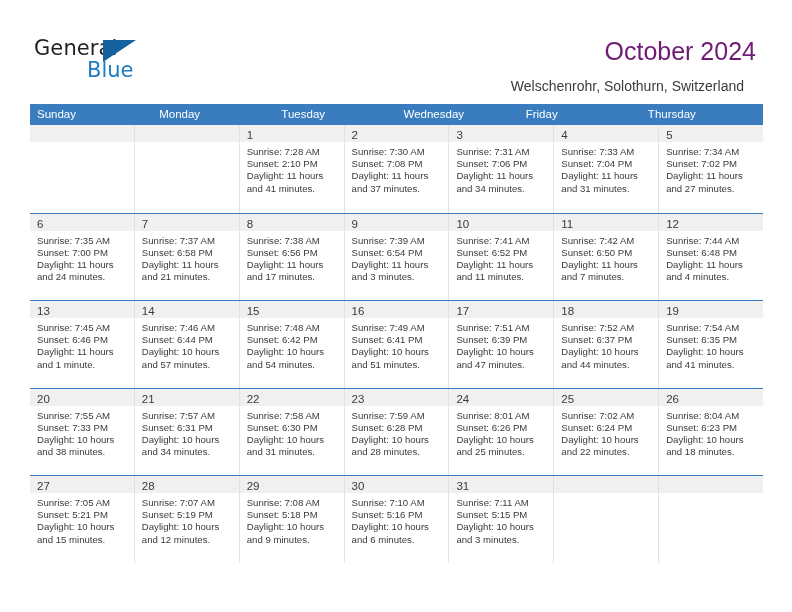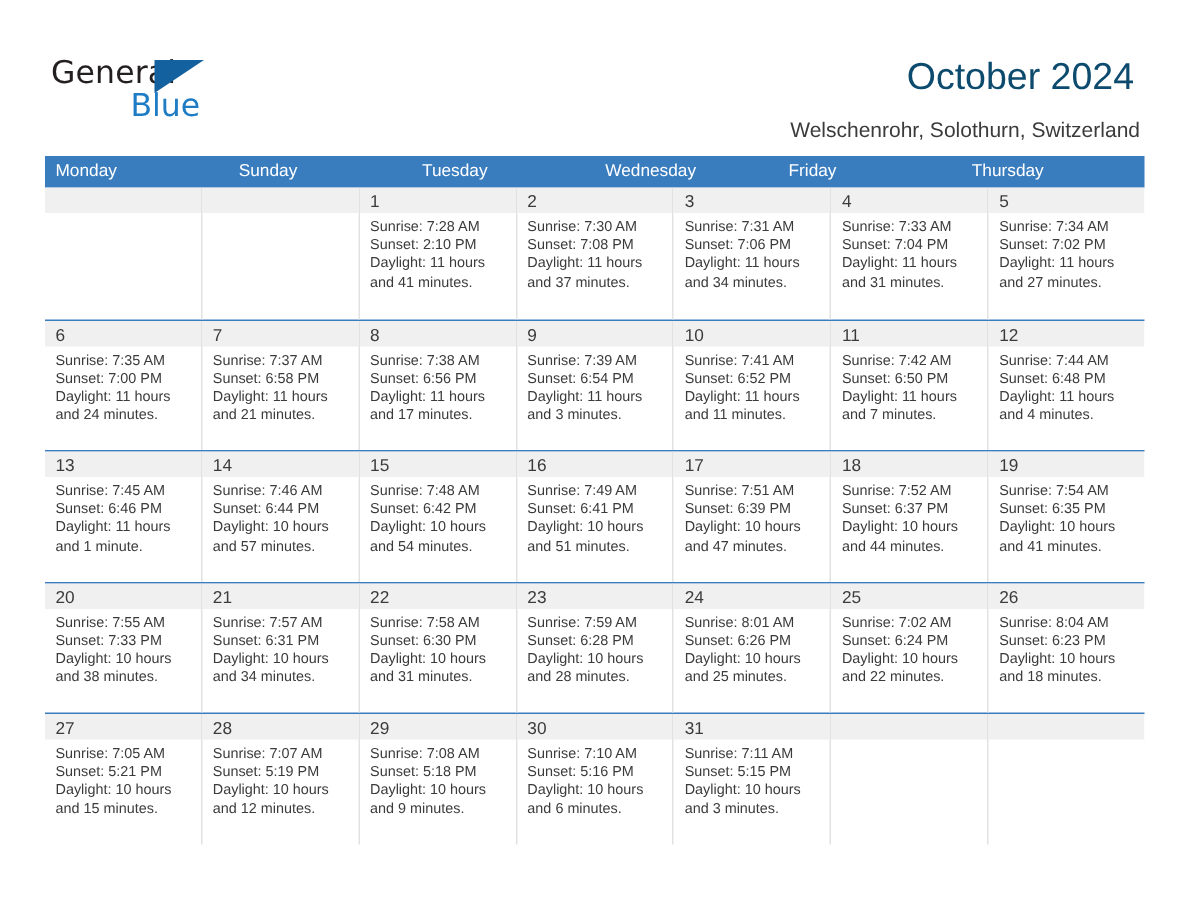--- a/index.html
+++ b/index.html
@@ -61,28 +61,28 @@
     height: 0;
     border-left: 33px solid #14619f;
     border-bottom: 22px solid transparent;
   }
 
   .title {
     position: absolute;
     right: 36px;
     top: 37px;
     font-size: 25px;
-    color: #0c4a6e;
+    color: #701a75;
     text-align: right;
     white-space: nowrap;
     font-weight: normal;
   }
   .subtitle {
     position: absolute;
-    right: 32px;
+    right: 48px;
     top: 78px;
     font-size: 14px;
     color: #3b3b3b;
     text-align: right;
     white-space: nowrap;
   }
 
   
   .calendar {
     position: absolute;
@@ -161,22 +161,22 @@
       <span class="logo-general">General</span>
       <span class="logo-triangle"></span>
       <span class="logo-blue">Blue</span>
     </div>
     <div class="title">October 2024</div>
     <div class="subtitle">Welschenrohr, Solothurn, Switzerland</div>
   </div>
 
   <div class="calendar">
     <div class="weekday-row">
+      <div class="weekday">Sunday</div>
       <div class="weekday">Monday</div>
-      <div class="weekday">Sunday</div>
       <div class="weekday">Tuesday</div>
       <div class="weekday">Wednesday</div>
       <div class="weekday">Friday</div>
       <div class="weekday">Thursday</div>
     </div>
     <div id="weeks-container">
         <div class="week-row">
           <div class="day-cell empty">
             <div class="daynum-strip"><span class="daynum"></span></div>
           </div>

